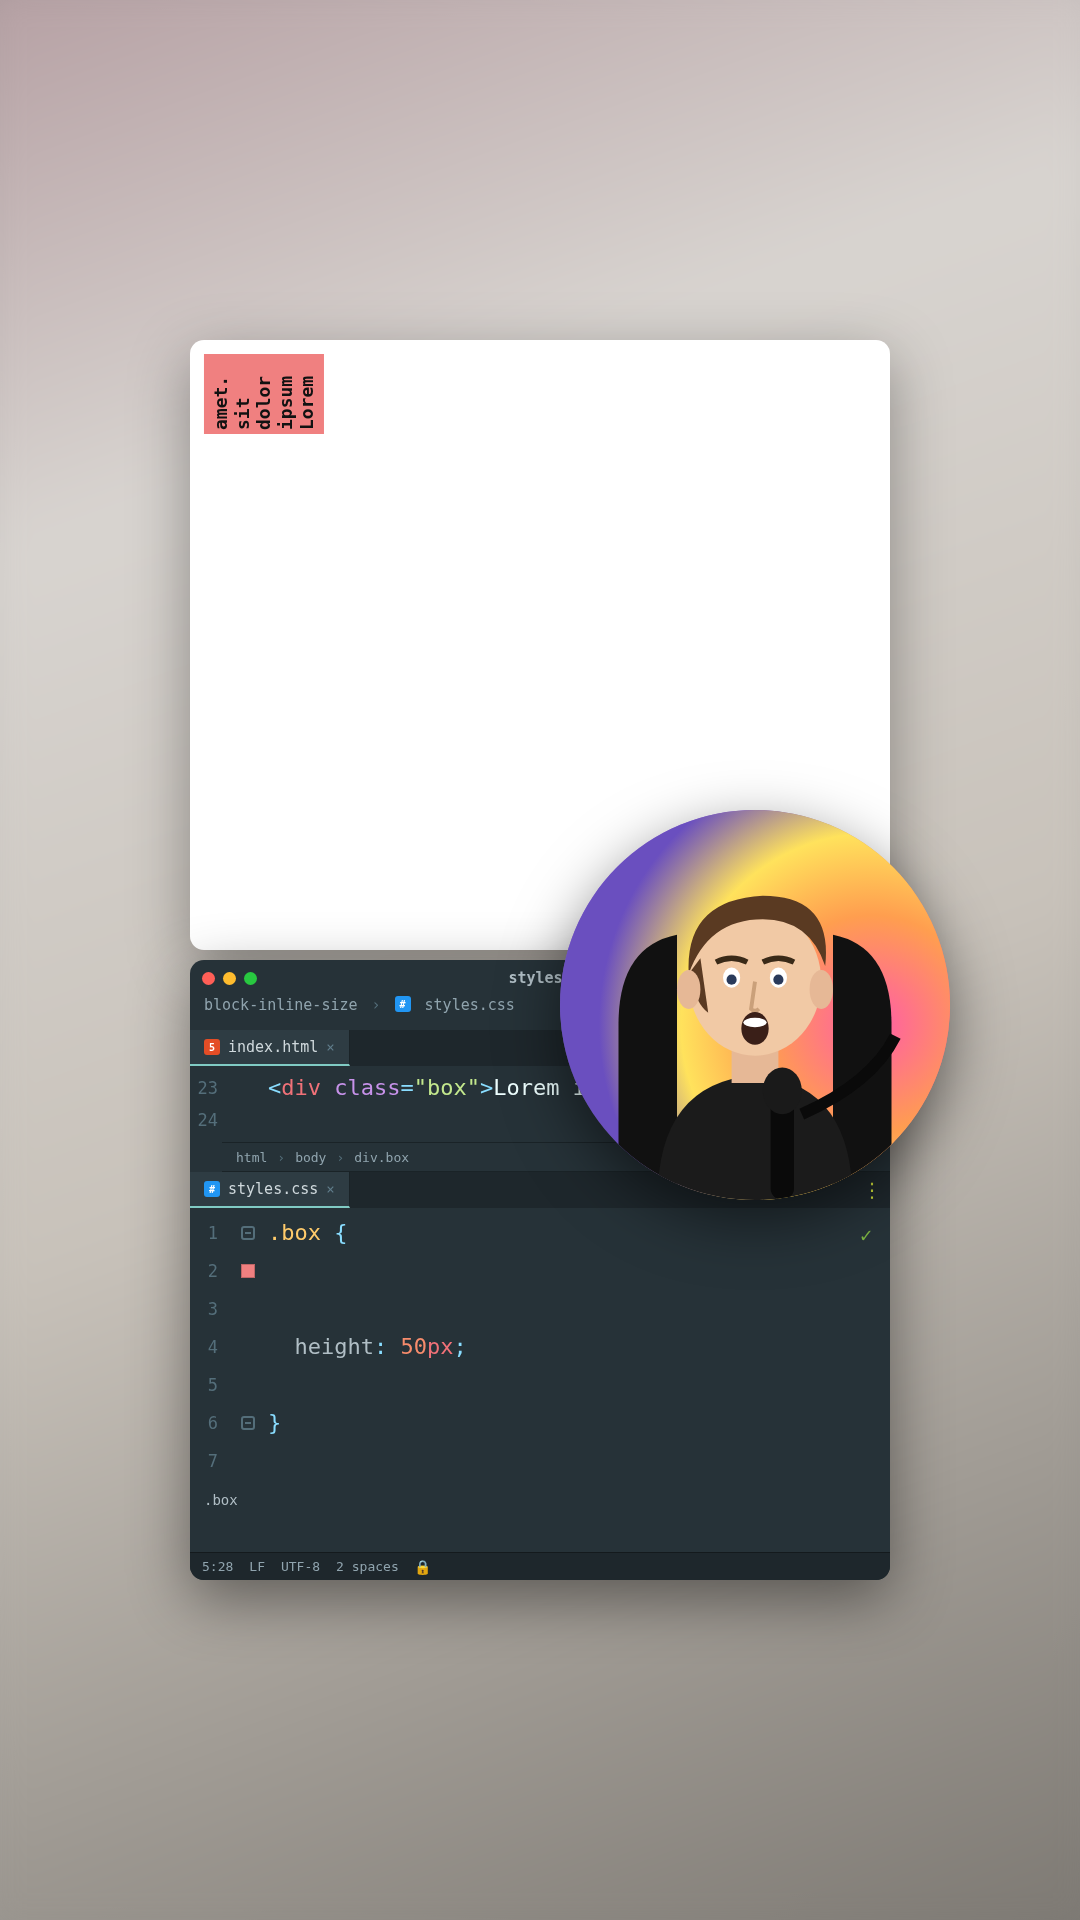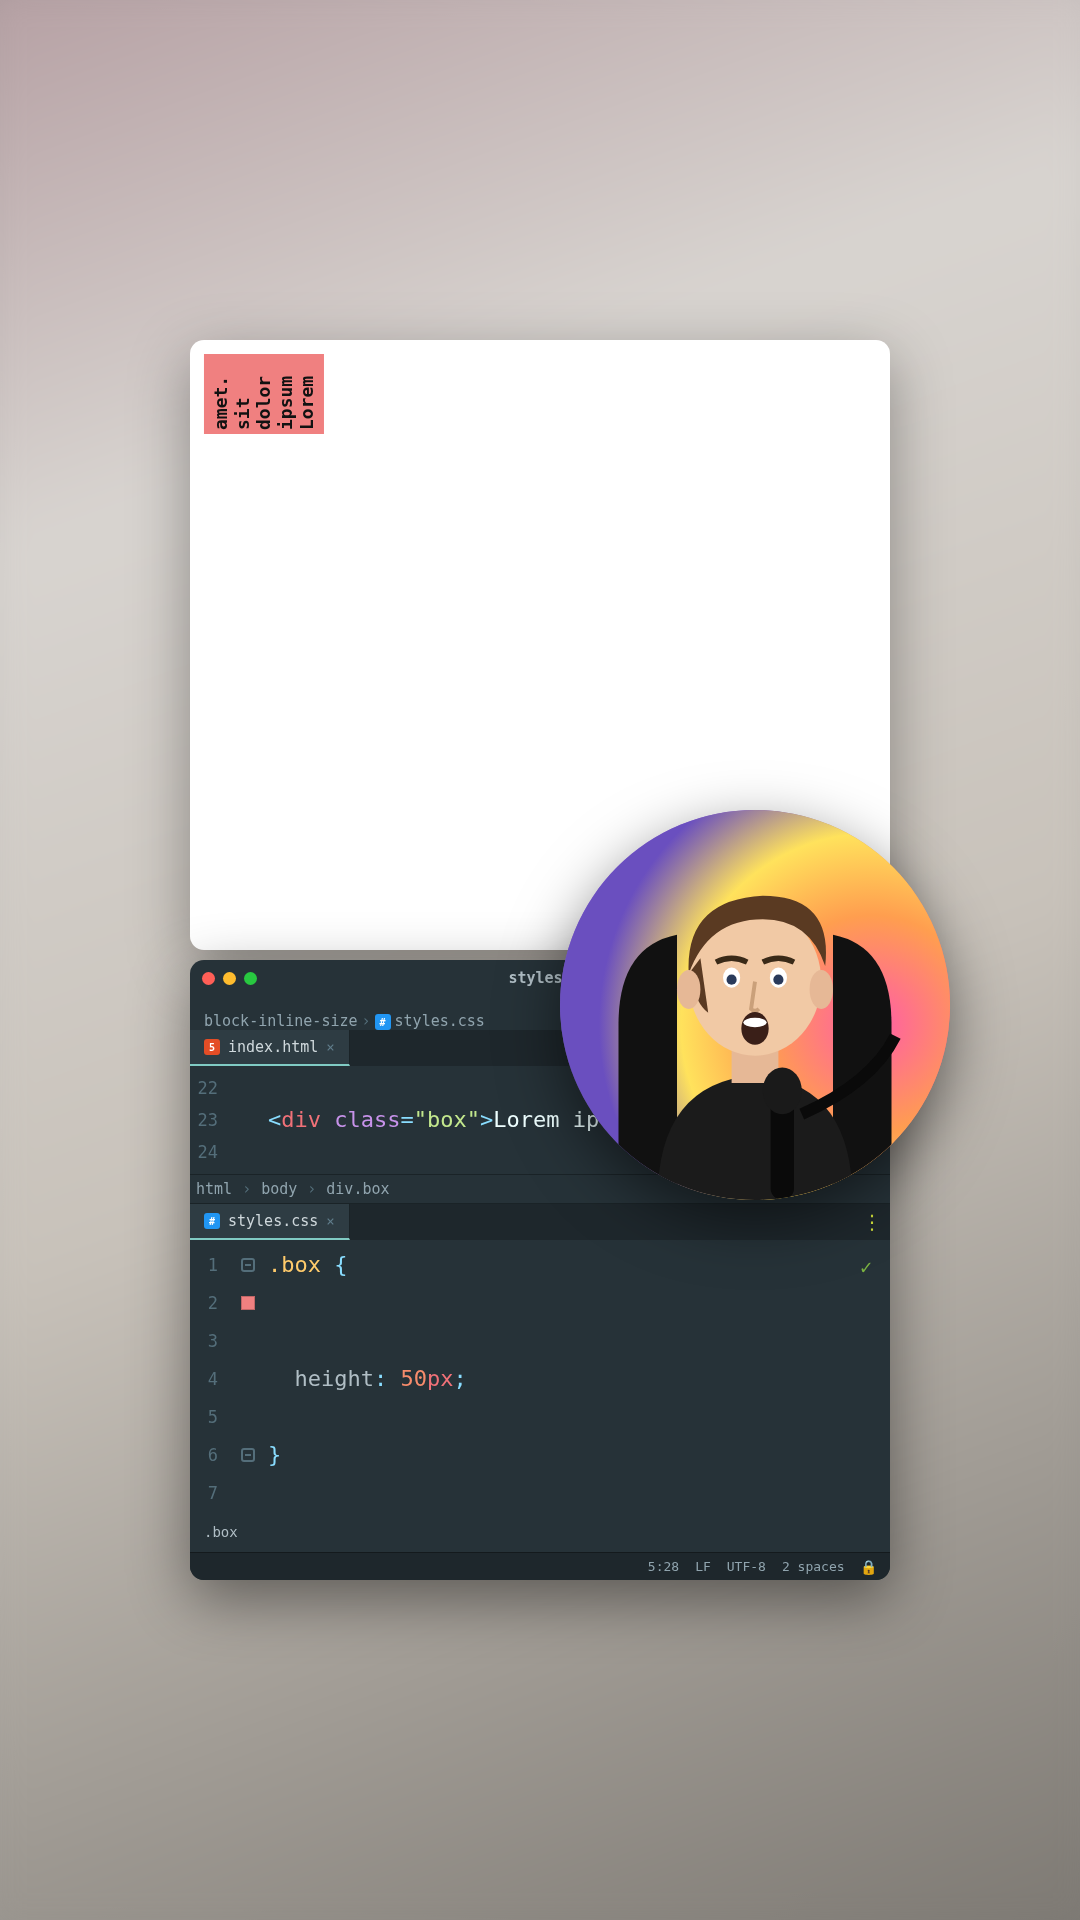--- a/index.html
+++ b/index.html
@@ -85,25 +85,25 @@
       position: absolute;
       left: 50%;
       transform: translateX(-50%);
       font-size: 15px;
       color: #b0bec5;
       font-weight: 600;
     }
     .crumbs {
       height: 34px;
       display: flex;
-      align-items: flex-end;
+      align-items: flex-start;
       padding: 0 14px;
       font-size: 15px;
       color: #90a4ae;
-      gap: 4px;
+      gap: 14px;
       background: #263238;
     }
     .crumb-sep { color:#546e7a; }
     .crumb-icon {
       width: 16px; height: 16px;
       background: #2196f3;
       border-radius: 3px;
       display: inline-flex;
       align-items: center; justify-content: center;
       color: #fff; font-size: 10px; font-weight: 700;
@@ -192,36 +192,37 @@
     }
     .check {
       position:absolute; right:18px; top:8px;
       color:#7cb342; font-size:20px; font-weight:700;
     }
     .breadcrumb2 {
       height: 30px;
       display: flex;
       align-items: center;
       gap: 10px;
-      padding: 0 6px;
-      font-size: 15px;
+      padding: 0 14px;
+      font-size: 13px;
       color: #90a4ae;
       background: #263238;
       border-top: 1px solid #1a2327;
       border-bottom: 1px solid #1a2327;
+      margin-left: 32px;
     }
     .statusline {
       margin-top: auto;
       height: 28px;
       background: #1e272c;
       border-top: 1px solid #00000055;
       padding: 0 12px;
       font-size: 13px;
       color: #90a4ae;
-      display:flex;align-items:center;justify-content:flex-end;
+      display:flex;align-items:center;justify-content:flex-start;
     }
     .statusline .right { display:flex;gap:16px;align-items:center; }
     .sel-path {
       height: 28px;
       padding: 0 14px;
       font-size: 14px;
       color: #b0bec5;
       display:flex;align-items:center;
       background:#263238;
     }
@@ -275,25 +276,20 @@
     <div class="tabrow">
       <div class="tab active">
         <span class="tab-icon html">5</span>
         <span>index.html</span>
         <span class="tab-close">×</span>
       </div>
     </div>
 
     <div class="code" style="font-size:22px;line-height:32px;">
       <div class="code-row">
-        <div class="ln">22</div>
-        <div class="gut"></div>
-        <div class="src"></div>
-      </div>
-      <div class="code-row">
         <div class="ln">23</div>
         <div class="gut"></div>
         <div class="src"><span class="tok-brkt">&lt;</span><span class="tok-tag">div</span> <span class="tok-attr">class</span><span class="tok-eq">=</span><span class="tok-str">"<span>box</span>"</span><span class="tok-brkt">&gt;</span><span class="tok-text">Lorem ip</span></div>
       </div>
       <div class="code-row">
         <div class="ln">24</div>
         <div class="gut"></div>
         <div class="src"></div>
       </div>
     </div>

